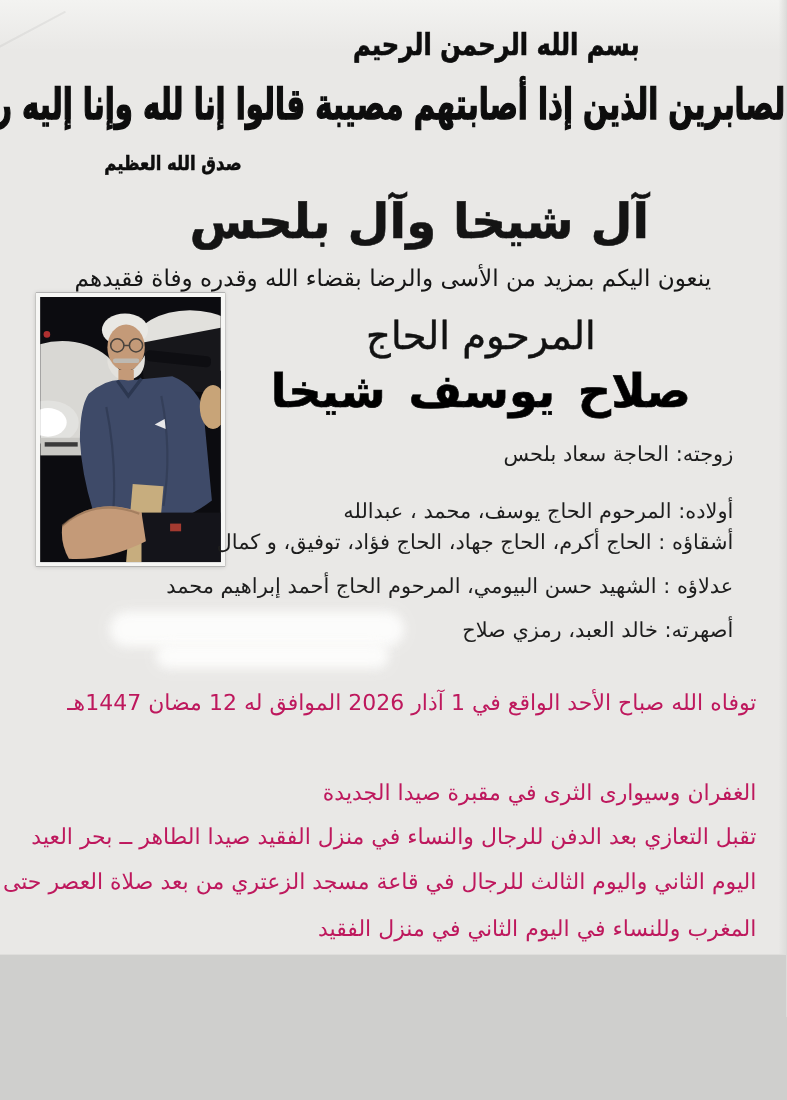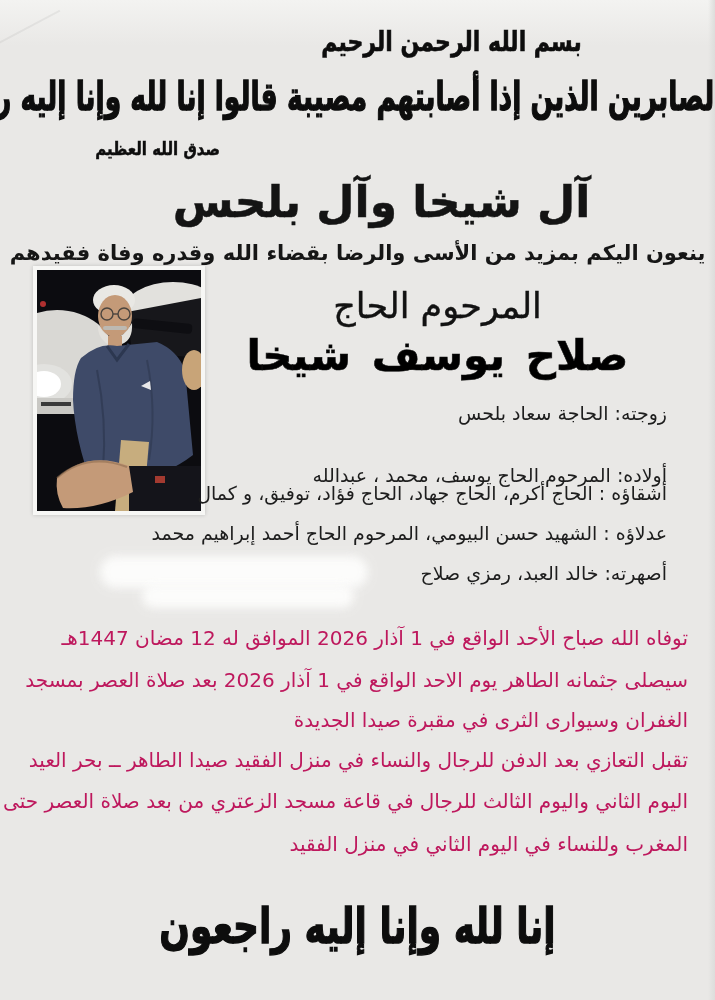--- a/index.html
+++ b/index.html
@@ -1,37 +1,37 @@
 <!DOCTYPE html>
 <html lang="ar" dir="rtl"><head>
 <meta charset="utf-8">
 <style>
   html,body{margin:0;padding:0;background:#cfcfcd;}
   .page{
-    position:relative;width:715px;height:1000px;margin:0 auto;
+    position:relative;width:715px;height:868px;margin:0 auto;
     background:#e9e8e6;overflow:hidden;
     font-family:"DejaVu Sans",sans-serif;color:#1b1b1b;direction:rtl;
   }
   .top-light{position:absolute;top:0;left:0;right:0;height:46px;
     background:linear-gradient(#f3f3f1,rgba(233,232,230,0));pointer-events:none;}
   .edge-shadow{position:absolute;top:0;bottom:0;right:0;width:7px;
     background:linear-gradient(to left,#dddddb,rgba(233,232,230,0));pointer-events:none;}
   .crease{position:absolute;top:26px;left:-6px;width:70px;height:2px;
     background:rgba(0,0,0,0.05);transform:rotate(-28deg);}
   .callig{position:absolute;white-space:nowrap;font-weight:bold;color:#0d0d0d;}
   .bismillah{top:26px;left:200px;right:12px;text-align:center;font-size:22px;
     -webkit-text-stroke:0.5px #0d0d0d;transform:scale(1,1.25);transform-origin:top center;}
   .verse{top:74px;left:50%;transform:translateX(-50%) scale(1.02,1.5);
     transform-origin:top center;font-size:26px;-webkit-text-stroke:0.9px #0d0d0d;}
   .sadaqa{top:138px;left:100px;width:120px;text-align:center;font-size:15px;
     -webkit-text-stroke:0.4px #0d0d0d;transform:scale(1,1.2);transform-origin:top center;}
   .family-title{position:absolute;top:176px;left:0;right:0;text-align:center;
     font-size:44px;font-weight:bold;color:#141414;margin-left:48px;-webkit-text-stroke:0.5px #141414;}
   .intro{position:absolute;top:241px;left:0;right:0;text-align:center;
-    font-size:21px;font-weight:bold;white-space:nowrap;color:#161616;}
+    font-size:21px;font-weight:normal;white-space:nowrap;color:#161616;}
   .photo{position:absolute;left:33px;top:266px;width:164px;height:241px;
     border:4px solid #f7f7f5;box-shadow:0 0 4px rgba(0,0,0,0.18);background:#0c0c10;}
   .photo svg{display:block;}
   .honorific{position:absolute;top:286px;left:210px;right:50px;text-align:center;
     font-size:35px;font-weight:normal;color:#121212;-webkit-text-stroke:0.4px #121212;}
   .deceased-name{position:absolute;top:331px;left:210px;right:50px;text-align:center;
     font-size:42px;font-weight:bold;color:#000000;-webkit-text-stroke:0.6px #101010;word-spacing:6px;}
   .detail{position:absolute;right:48px;font-size:19px;white-space:nowrap;color:#1d1d1d;}
   .para{position:absolute;right:27px;font-size:20px;white-space:nowrap;color:#be185d;}
   .smudge{position:absolute;background:#fdfdfc;border-radius:22px;filter:blur(5px);opacity:0.96;}
@@ -90,30 +90,29 @@
       <rect x="118" y="206" width="10" height="7" fill="#a33a30"></rect>
       <path d="M20,208 Q50,180 92,196 L96,222 Q60,240 26,238 Q18,224 20,208 Z" fill="#c49a78"></path>
       <path d="M20,208 Q50,182 90,197" fill="none" stroke="#8f6e50" stroke-width="2" opacity="0.6"></path>
     </svg>
   </div>
 
   <div class="honorific">المرحوم الحاج</div>
   <div class="deceased-name">صلاح يوسف شيخا</div>
 
   <div class="detail" style="top:402px">زوجته:  الحاجة سعاد بلحس</div>
-  <div class="detail" style="top:464px">أولاده: المرحوم الحاج يوسف، محمد ، عبدالله</div>
+  <div class="detail" style="top:454px">أولاده: المرحوم الحاج يوسف، محمد ، عبدالله</div>
   <div class="detail" style="top:482px">أشقاؤه : الحاج أكرم، الحاج جهاد، الحاج فؤاد، توفيق، و كمال</div>
   <div class="detail" style="top:522px">عدلاؤه :  الشهيد حسن البيومي، المرحوم الحاج أحمد إبراهيم محمد</div>
   <div class="detail" style="top:562px">أصهرته: خالد العبد، رمزي صلاح</div>
 
   <div class="smudge s1"></div>
   <div class="smudge s2"></div>
 
   <div class="para" style="top:626px">توفاه الله صباح الأحد الواقع في 1 آذار 2026 الموافق له 12 مضان 1447هـ</div>
-  <div class="para" style="top:668px">سيصلى جثمانه الطاهر يوم الاحد الواقع في 1 آذار 2026 بعد صلاة العصر بمسجد</div>
   <div class="para" style="top:708px">الغفران وسيوارى الثرى في مقبرة صيدا الجديدة</div>
   <div class="para" style="top:748px">تقبل التعازي بعد الدفن للرجال والنساء في منزل الفقيد صيدا الطاهر ــ بحر العيد</div>
   <div class="para" style="top:789px">اليوم الثاني واليوم الثالث للرجال في قاعة مسجد الزعتري من بعد صلاة العصر حتى</div>
   <div class="para" style="top:832px">المغرب وللنساء في اليوم الثاني في منزل الفقيد</div>
 
   <div class="footer-callig">إنا لله وإنا إليه راجعون</div>
 
 </div>
 
 </body></html>

